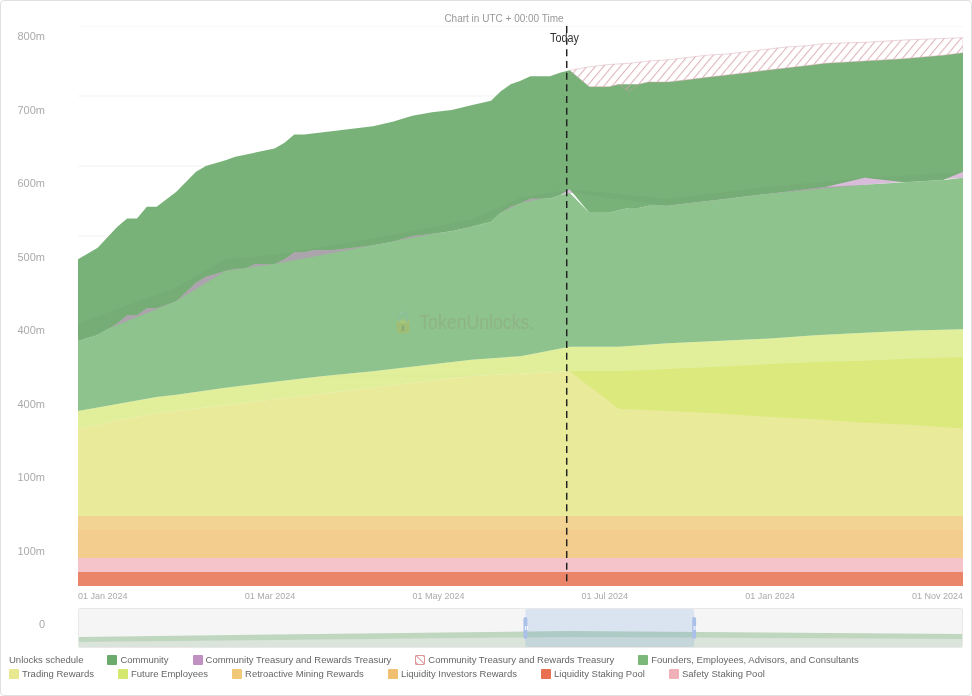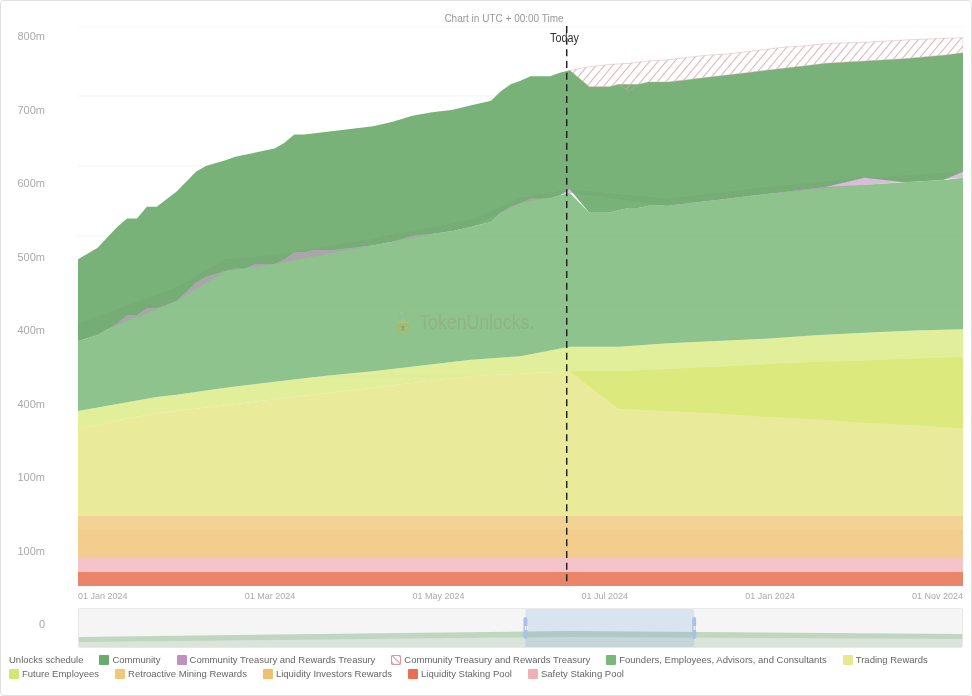--- a/index.html
+++ b/index.html
@@ -83,21 +83,21 @@
       overflow: hidden;
     }
     .minimap-inner {
       width: 100%;
       height: 100%;
     }
     .legend {
       padding: 4px 0 2px 0;
       display: flex;
       flex-wrap: wrap;
-      gap: 3px 16px;
+      gap: 3px 24px;
       font-size: 10px;
       color: #666;
     }
     .legend-item {
       display: flex;
       align-items: center;
       gap: 3px;
     }
     .legend-box {
       width: 10px;

